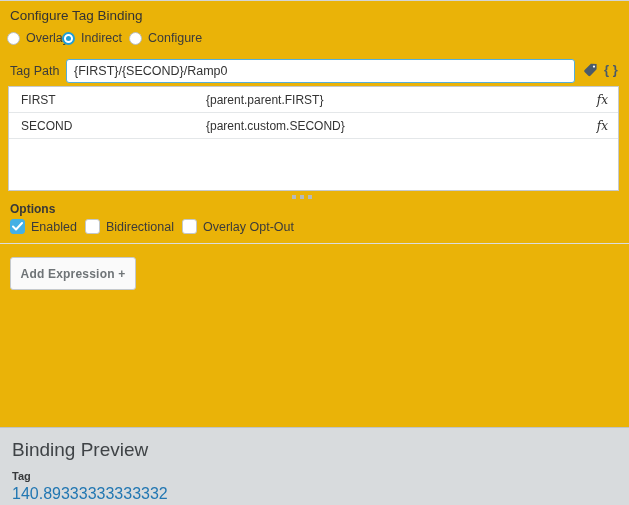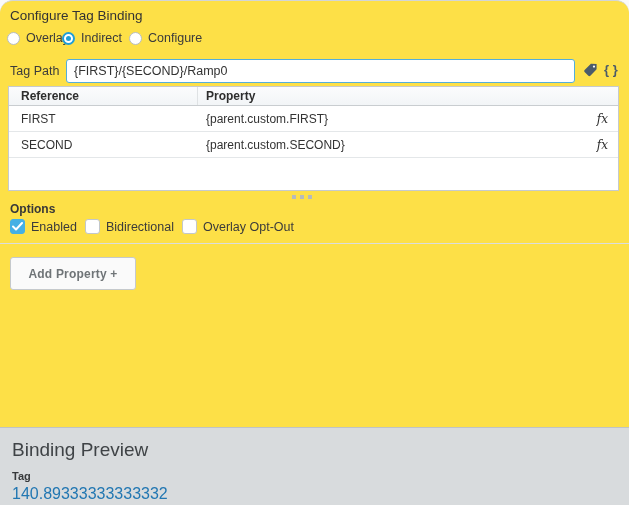--- a/index.html
+++ b/index.html
@@ -7,23 +7,22 @@
   body {
     font-family: "Liberation Sans", sans-serif;
     background: #fafafa;
     color: #3b3b3b;
     overflow: hidden;
   }
   #app {
     position: relative;
     width: 629px;
     height: 505px;
-    background: #fde047;
+    background: #eab308;
     border-top: 1px solid #d2d5d7;
-    border-radius: 13px;
   }
 
   .title {
     position: absolute;
     left: 10px; top: 7px;
     font-size: 13.5px;
     color: #333;
   }
 
   
@@ -235,27 +234,23 @@
     <span class="icon-tag">
       <svg width="17" height="15" viewBox="0 0 17 16">
         <path d="M15 1 v5.2 c0 .4 -.15 .8 -.45 1.1 l-6.2 6.2 a1.5 1.5 0 0 1 -2.12 0 L2.2 9.5 a1.5 1.5 0 0 1 0 -2.12 L8.4 1.2 c.3 -.3 .7 -.45 1.1 -.45 Z" fill="#4a5b6b"></path>
         <circle cx="12.2" cy="3.8" r="1.2" fill="#fafafa"></circle>
       </svg>
     </span>
     <span class="icon-braces">{ }</span>
   </div>
 
   <div class="ref-table">
-    <div class="thead">
-      <div class="col-ref">Reference</div>
-      <div class="col-prop">Property</div>
-    </div>
     <div class="trow">
       <div class="cell-ref">FIRST</div>
-      <div class="cell-prop">{parent.custom.FIRST}</div>
+      <div class="cell-prop">{parent.parent.FIRST}</div>
       <div class="cell-fx">fx</div>
     </div>
     <div class="trow">
       <div class="cell-ref">SECOND</div>
       <div class="cell-prop">{parent.custom.SECOND}</div>
       <div class="cell-fx">fx</div>
     </div>
   </div>
 
   <div class="splitter-handle">
@@ -284,21 +279,21 @@
     <div class="checkbox-item">
       <span class="checkbox-box">
         
       </span>
       <span class="checkbox-label">Overlay Opt-Out</span>
     </div>
   </div>
 
   <div class="divider"></div>
 
-  <button class="add-transform-btn">Add Property +</button>
+  <button class="add-transform-btn">Add Expression +</button>
 
   <div class="preview-panel">
     <div class="preview-title">Binding Preview</div>
     <div class="preview-field-label">Tag</div>
     <div class="preview-value">140.89333333333332</div>
   </div>
 
 </div>
 
 </body></html>

